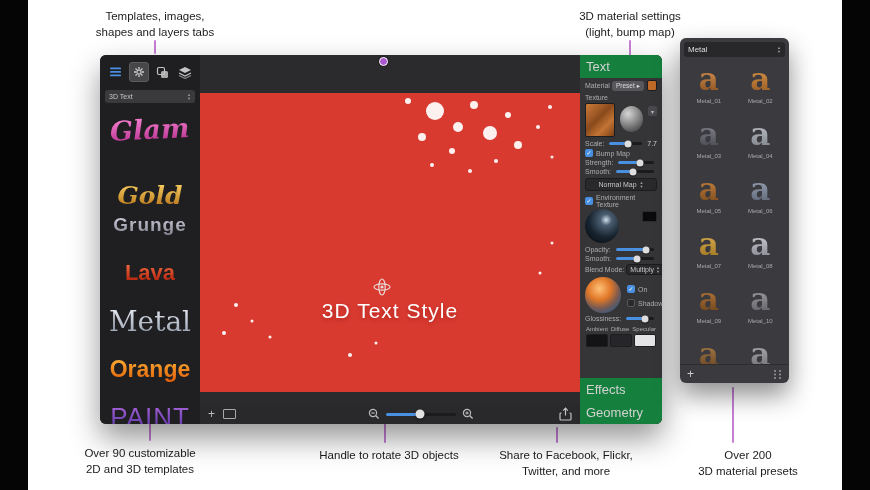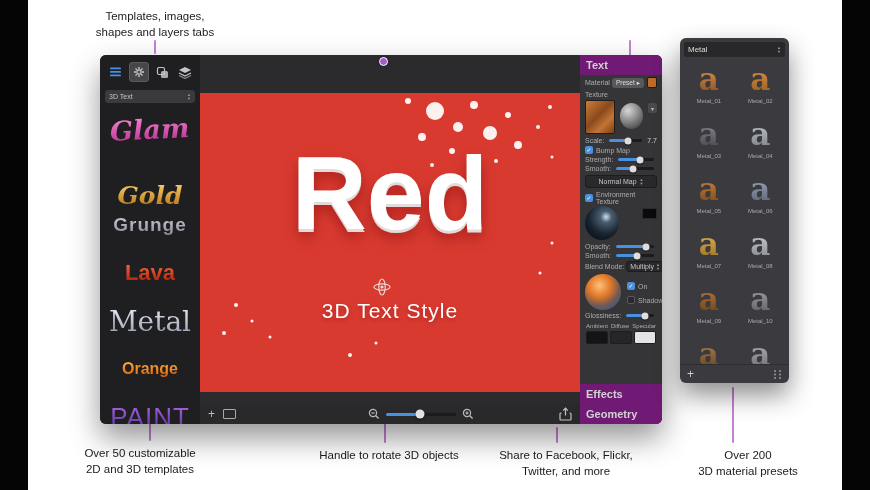--- a/index.html
+++ b/index.html
@@ -28,21 +28,21 @@
          align-items:center;justify-content:space-between;font-size:7px;color:#c4c4c4;padding:0 4px;}
   .stepper{font-size:4px;line-height:3.4px;color:#9a9a9a;text-align:center;}
   .tpl-list{flex:1;overflow:hidden;display:flex;flex-direction:column;align-items:center;}
   .tpl-item{height:48px;flex-shrink:0;display:flex;align-items:center;justify-content:center;cursor:pointer;}
   .grad{-webkit-background-clip:text;background-clip:text;color:transparent;}
   .t-glam{font-family:"DejaVu Serif",serif;font-style:italic;font-weight:bold;font-size:27px;transform:rotate(-3deg);}
   .t-gold{font-family:"DejaVu Serif",serif;font-style:italic;font-weight:bold;font-size:25px;}
   .t-grunge{font-weight:bold;font-size:19px;letter-spacing:1px;}
   .t-lava{font-weight:bold;font-size:22px;text-shadow:0 0 6px rgba(255,60,0,.0);}
   .t-metal{font-family:"DejaVu Serif",serif;font-size:28px;}
-  .t-orange{font-weight:bold;font-size:16px;}
+  .t-orange{font-weight:bold;font-size:23px;}
   .t-paint{font-weight:normal;font-size:26px;letter-spacing:1px;}
 
   
   .canvas{width:380px;position:relative;background:#2b2b2d;flex-shrink:0;}
   .red{position:absolute;left:0;right:0;top:38px;bottom:32px;overflow:hidden;}
   .headline{position:absolute;left:0;right:0;top:48px;text-align:center;font-size:104px;
             font-weight:bold;color:#fff;line-height:1;
             text-shadow:0 3px 0 #e3dada,0 8px 14px rgba(110,0,0,.45);}
   .subtitle{position:absolute;left:0;right:0;top:206px;text-align:center;font-size:21px;
             font-weight:300;color:#fff;letter-spacing:1px;text-shadow:0 2px 4px rgba(110,0,0,.4);}
@@ -57,21 +57,21 @@
   .zoomgrp{display:flex;align-items:center;margin-left:132px;}
   .zslider{position:relative;width:70px;height:3px;background:#1b1b1d;border-radius:2px;margin:0 6px;}
   .zslider .fill{position:absolute;left:0;top:0;bottom:0;width:var(--fill);background:#4a90e2;border-radius:2px;}
   .zslider .knob{position:absolute;top:50%;left:var(--fill);width:9px;height:9px;background:#e2e2e2;
                  border-radius:50%;transform:translate(-50%,-50%);box-shadow:0 1px 2px rgba(0,0,0,.6);}
   .share-ico{margin-left:auto;}
 
   
   .inspector{width:82px;background:#353538;display:flex;flex-direction:column;flex-shrink:0;
              font-size:7px;color:#adadad;overflow:hidden;}
-  .insp-h{background:#701a75;color:#d2d2d2;font-size:11px;font-weight:bold;padding:4px 6px;flex-shrink:0;}
+  .insp-h{background:#15803d;color:#d2d2d2;font-size:13px;font-weight:normal;padding:4px 6px;flex-shrink:0;}
   .row{display:flex;align-items:center;padding:2px 5px 0 5px;}
   .lbl{flex-shrink:0;margin-right:2px;}
   .val{flex-shrink:0;margin-left:2px;color:#cfcfcf;}
   .preset-btn{margin-left:auto;background:#58585c;border-radius:3px;color:#ddd;font-size:6.5px;
               padding:1px 4px;display:flex;gap:2px;align-items:center;}
   .mat-swatch{width:9px;height:9px;border-radius:2px;margin-left:3px;border:1px solid #1d1d1f;}
   .lbl-sm{padding:3px 5px 1px 5px;}
   .media-row{display:flex;align-items:flex-start;padding:1px 5px;gap:5px;}
   .tex-thumb{width:32px;height:32px;border-radius:2px;border:1px solid #1d1d1f;
              background:linear-gradient(135deg,#cd7c3a 0%,#8a4a1c 45%,#c27434 70%,#7d4014 100%);}
@@ -119,21 +119,23 @@
 </head>
 <body>
 
 <div class="stage">
 
   <div class="letterbox lb-left"></div>
   <div class="letterbox lb-right"></div>
 
   <div class="ann" style="left:60px;top:8px;width:190px">Templates, images,
 shapes and layers tabs</div>
-  <div class="ann" style="left:45px;top:445px;width:190px">Over 50 customizable
+  <div class="ann" style="left:535px;top:8px;width:190px">3D material settings
+(light, bump map)</div>
+  <div class="ann" style="left:45px;top:445px;width:190px">Over 90 customizable
 2D and 3D templates</div>
   <div class="ann" style="left:279px;top:447px;width:220px">Handle to rotate 3D objects</div>
   <div class="ann" style="left:471px;top:447px;width:190px">Share to Facebook, Flickr,
 Twitter, and more</div>
   <div class="ann" style="left:653px;top:447px;width:190px">Over 200
 3D material presets</div>
 
   <div class="vline" style="left: 154px; top: 40px; height: 14px; background: rgb(199, 127, 214);"></div>
   <div class="vline" style="left: 629px; top: 40px; height: 52px; background: rgb(199, 127, 214);"></div>
   <div class="vline" style="left: 149px; top: 337px; height: 104px; background: rgb(199, 127, 214);"></div>
@@ -234,21 +236,20 @@
             <circle cx="36" cy="212" r="2"></circle>
               <circle cx="52" cy="228" r="1.5"></circle>
               <circle cx="24" cy="240" r="2"></circle>
             <circle cx="70" cy="244" r="1.5"></circle>
               <circle cx="150" cy="262" r="2"></circle>
               <circle cx="176" cy="250" r="1.5"></circle>
             <circle cx="352" cy="150" r="1.5"></circle>
               <circle cx="340" cy="180" r="1.5"></circle>
           </g>
         </svg>
-        <div class="headline">Red</div>
         <div class="subtitle">3D Text Style</div>
         <svg class="gizmo" width="20" height="20" viewBox="0 0 20 20">
           <ellipse cx="10" cy="10" rx="8" ry="3.2" fill="none" stroke="#e8d9d7" stroke-width="1.2"></ellipse>
           <ellipse cx="10" cy="10" rx="3.2" ry="8" fill="none" stroke="#e8d9d7" stroke-width="1.2"></ellipse>
           <circle cx="10" cy="10" r="1.6" fill="#e8d9d7"></circle>
         </svg>
       </div>
       <div class="statusbar">
         <span class="sb-plus">+</span>
         <span class="frame-ico"></span>

